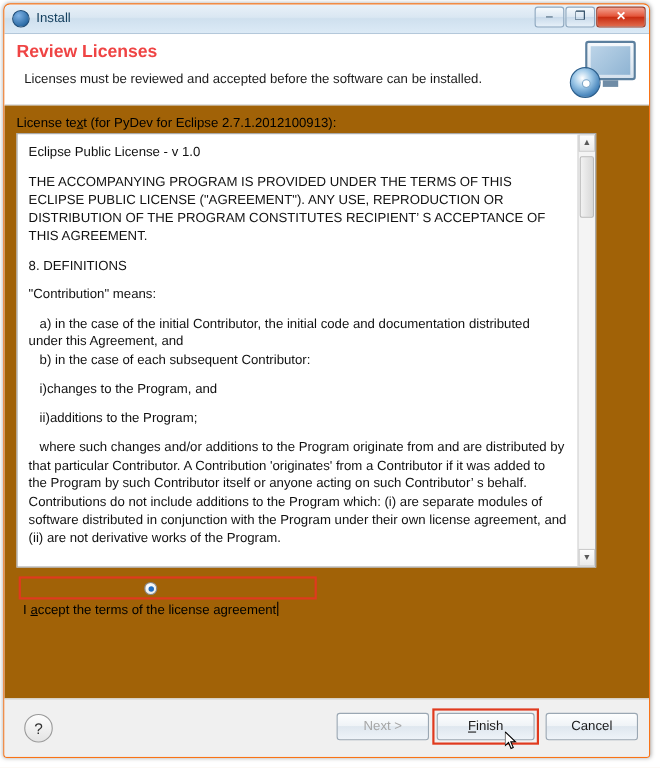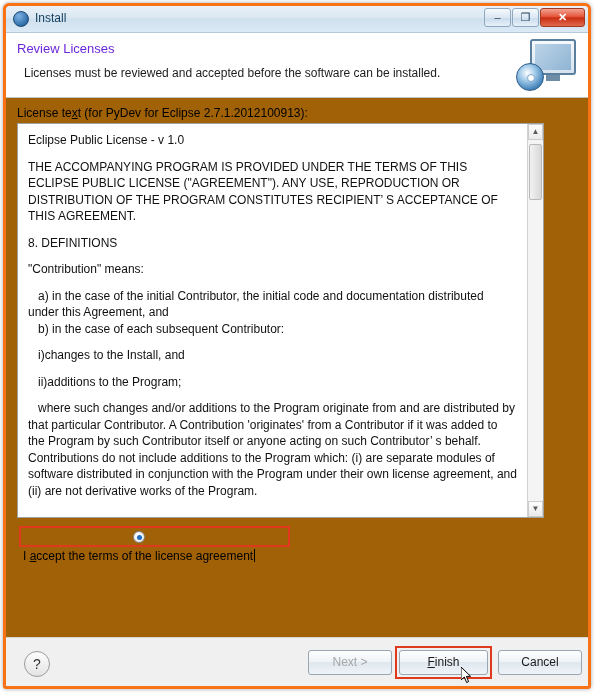--- a/index.html
+++ b/index.html
@@ -16,21 +16,21 @@
     overflow: hidden;
   }
 
   
   .window {
     position: absolute;
     left: 3px;
     top: 3px;
     width: 588px;
     height: 686px;
-    border: 3px solid #f97316;
+    border: 1px solid #f97316;
     border-radius: 6px 6px 3px 3px;
     background: #f0f0f0;
     box-shadow: 0 0 4px rgba(0,0,0,0.35);
     box-sizing: border-box;
     overflow: hidden;
   }
 
   .titlebar {
     position: relative;
     height: 26px;
@@ -87,23 +87,23 @@
   .header {
     position: relative;
     height: 64px;
     background: #ffffff;
     border-bottom: 1px solid #c3c3c3;
   }
   .header-title {
     position: absolute;
     left: 11px;
     top: 8px;
-    font-size: 13px;
-    font-weight: normal;
-    color: #6d28d9;
+    font-size: 16px;
+    font-weight: bold;
+    color: #ef4444;
   }
   .header-sub {
     position: absolute;
     left: 18px;
     top: 33px;
     font-size: 12px;
     color: #1c1c1c;
   }
   .header-graphic {
     position: absolute;
@@ -384,21 +384,21 @@
     <div class="license-label"><span>License te</span><u>x</u><span>t (for PyDev for Eclipse 2.7.1.2012100913):</span></div>
 
     <div class="text-frame">
       <div class="text-content">
         <p>Eclipse Public License - v 1.0</p>
         <p>THE ACCOMPANYING PROGRAM IS PROVIDED UNDER THE TERMS OF THIS ECLIPSE PUBLIC LICENSE ("AGREEMENT"). ANY USE, REPRODUCTION OR DISTRIBUTION OF THE PROGRAM CONSTITUTES RECIPIENT’ S ACCEPTANCE OF THIS AGREEMENT.</p>
         <p>8. DEFINITIONS</p>
         <p>"Contribution" means:</p>
         <p>   a) in the case of the initial Contributor, the initial code and documentation distributed under this Agreement, and
    b) in the case of each subsequent Contributor:</p>
-        <p>   i)changes to the Install, and</p>
+        <p>   i)changes to the Program, and</p>
         <p>   ii)additions to the Program;</p>
         <p>   where such changes and/or additions to the Program originate from and are distributed by that particular Contributor. A Contribution 'originates' from a Contributor if it was added to the Program by such Contributor itself or anyone acting on such Contributor’ s behalf. Contributions do not include additions to the Program which: (i) are separate modules of software distributed in conjunction with the Program under their own license agreement, and (ii) are not derivative works of the Program.</p>
       </div>
       <div class="vscroll">
         <div class="arrow up">▲</div>
         <div class="thumb"></div>
         <div class="arrow down">▼</div>
       </div>
     </div>
 

